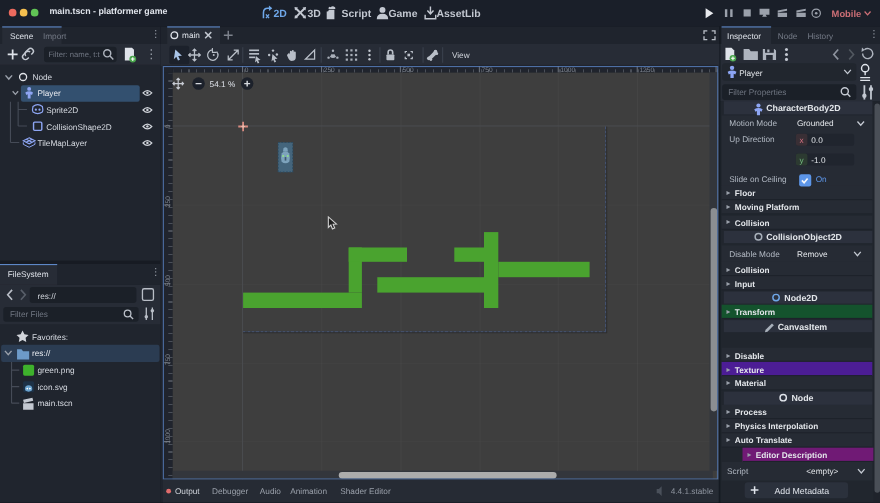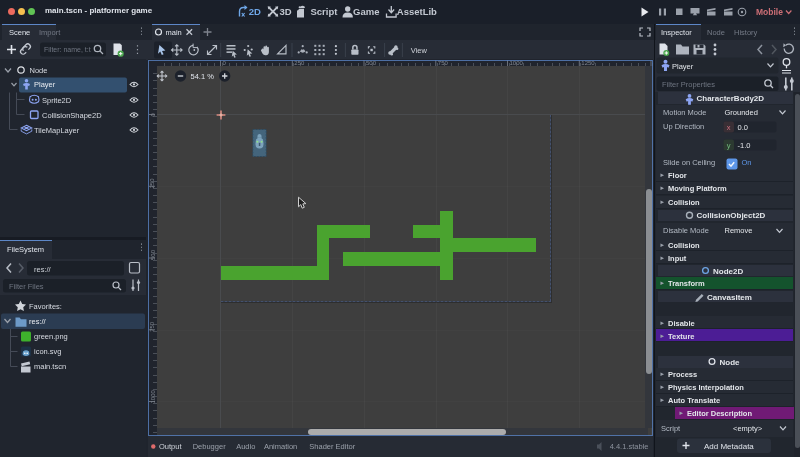--- a/index.html
+++ b/index.html
@@ -473,20 +473,24 @@
 <span style="position:absolute;left:12px;top:2.5px;font-size:7.5px;font-weight:bold;color:#e3e6ea;">Transform</span>
     </div>
 <div class="ab" style="left:656px;top:316.2px;width:137px;height:13px;background:#262b34;border-bottom:1px solid #1d222a;box-sizing:border-box;">
 <span style="position:absolute;left:4.5px;top:2.5px;font-size:7px;color:#9aa0aa;">▸</span>
 <span style="position:absolute;left:12px;top:2.5px;font-size:7.5px;font-weight:bold;color:#e3e6ea;">Disable</span>
     </div>
 <div class="ab" style="left:656px;top:329.0px;width:137px;height:13px;background:#4c1d95;border-bottom:1px solid #1d222a;box-sizing:border-box;">
 <span style="position:absolute;left:4.5px;top:2.5px;font-size:7px;color:#9aa0aa;">▸</span>
 <span style="position:absolute;left:12px;top:2.5px;font-size:7.5px;font-weight:bold;color:#e3e6ea;">Texture</span>
     </div>
+<div class="ab" style="left:656px;top:341.8px;width:137px;height:13px;background:#262b34;border-bottom:1px solid #1d222a;box-sizing:border-box;">
+<span style="position:absolute;left:4.5px;top:2.5px;font-size:7px;color:#9aa0aa;">▸</span>
+<span style="position:absolute;left:12px;top:2.5px;font-size:7.5px;font-weight:bold;color:#e3e6ea;">Material</span>
+    </div>
 <div class="ab" style="left:656px;top:367.7px;width:137px;height:13px;background:#262b34;border-bottom:1px solid #1d222a;box-sizing:border-box;">
 <span style="position:absolute;left:4.5px;top:2.5px;font-size:7px;color:#9aa0aa;">▸</span>
 <span style="position:absolute;left:12px;top:2.5px;font-size:7.5px;font-weight:bold;color:#e3e6ea;">Process</span>
     </div>
 <div class="ab" style="left:656px;top:380.5px;width:137px;height:13px;background:#262b34;border-bottom:1px solid #1d222a;box-sizing:border-box;">
 <span style="position:absolute;left:4.5px;top:2.5px;font-size:7px;color:#9aa0aa;">▸</span>
 <span style="position:absolute;left:12px;top:2.5px;font-size:7.5px;font-weight:bold;color:#e3e6ea;">Physics Interpolation</span>
     </div>
 <div class="ab" style="left:656px;top:393.6px;width:137px;height:13px;background:#262b34;border-bottom:1px solid #1d222a;box-sizing:border-box;">
 <span style="position:absolute;left:4.5px;top:2.5px;font-size:7px;color:#9aa0aa;">▸</span>

